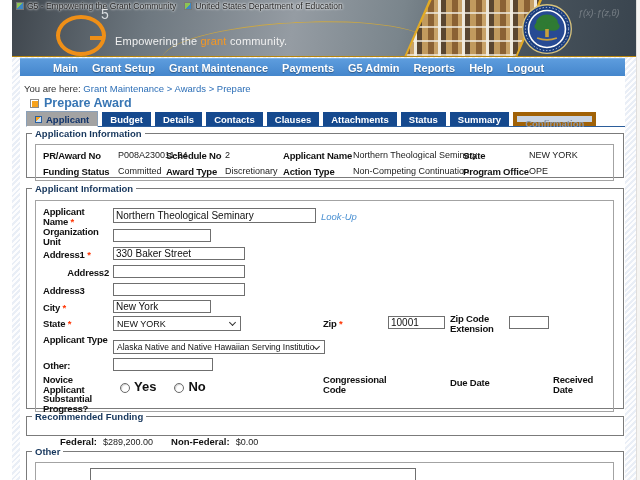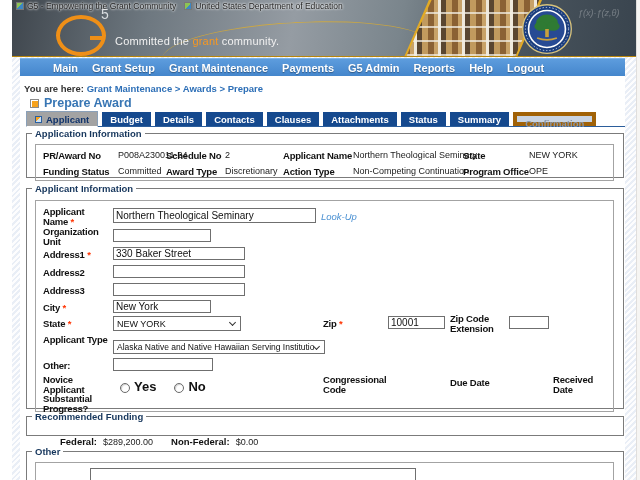--- a/index.html
+++ b/index.html
@@ -29,21 +29,21 @@
     background:repeating-linear-gradient(90deg,#8a6134 0 6px,#c8a268 6px 10px,#efe9dc 10px 13px,#5a4630 13px 18px,#c19a5e 18px 24px);}
   .books::after{content:"";position:absolute;inset:0;background:repeating-linear-gradient(180deg,transparent 0 12px,rgba(242,238,228,.75) 12px 14px);}
   .seal{position:absolute;left:508px;top:2px;width:54px;height:54px;}
   .math{position:absolute;left:566px;top:8px;font-style:italic;font-size:9px;color:rgba(255,255,255,.28);}
   
   .nav{position:absolute;left:8px;top:58px;width:605px;height:18px;display:flex;align-items:center;gap:14px;
     padding-left:33px;background:linear-gradient(#5d9cdd,#4486cc);border-top:1px solid #7db4e8;}
   .nav span{font-size:11px;font-weight:bold;color:#fff;text-shadow:0 1px 1px rgba(0,0,0,.35);cursor:pointer;white-space:nowrap;}
   
   .content{position:absolute;left:8px;top:76px;width:605px;height:404px;background:#fff;}
-  .crumb{position:absolute;left:4px;top:7px;font-size:9.5px;font-weight:bold;}
+  .crumb{position:absolute;left:4px;top:7px;font-size:9.5px;font-weight:normal;}
   .crumb .pre{color:#333;}
   .crumb .lnk,.crumb .sep{color:#2d6fb7;}
   .title-row{position:absolute;left:10px;top:20px;display:flex;align-items:center;gap:5px;}
   .title-ico{width:9px;height:9px;background:#f6a21d;border:1px solid #8a8a8a;box-shadow:inset 1px 1px 0 #fff;}
   .title-row h1{font-size:12.5px;font-weight:bold;color:#3876b4;}
   
   .tabs{position:absolute;left:6px;top:35px;right:0;height:16px;display:flex;align-items:flex-end;gap:4px;border-bottom:1px solid #2b5d9b;}
   .tab{font-size:9.5px;font-weight:bold;padding:2px 8px 2px;white-space:nowrap;cursor:pointer;}
   .tab.norm{background:#15498e;color:#fff;height:14px;}
   .tab.active{background:#a3a3a3;color:#10336b;border:1px solid #8aa0b8;border-bottom:1px solid #fff;height:16px;margin-bottom:-1px;
@@ -106,21 +106,21 @@
         <span>G5 - Empowering the Grant Community</span>
       </span>
       <span class="chip">
         <span class="chip-ico"></span>
         <span>United States Department of Education</span>
       </span>
     </div>
     <div class="gold-sweep"></div>
     <div class="logo-g"></div>
     <div class="logo-5">5</div>
-    <div class="tagline"><span>Committed the </span><span class="hl">grant</span><span> community.</span></div>
+    <div class="tagline"><span>Empowering the </span><span class="hl">grant</span><span> community.</span></div>
     <div class="books-wrap">
         <div class="books"></div>
       </div>
     <svg class="seal" viewBox="0 0 60 60">
       <circle cx="30" cy="30" r="27" fill="#1c3e7e" stroke="#d8c27a" stroke-width="1.5"></circle>
       <circle cx="30" cy="30" r="20.5" fill="#274a94" stroke="#ffffff" stroke-width="1.8"></circle>
       <circle cx="30" cy="30" r="24" fill="none" stroke="#ffffff" stroke-width="0.8" stroke-dasharray="1.5 2.2"></circle>
       <ellipse cx="30" cy="23" rx="12" ry="9" fill="#2f7a33"></ellipse>
       <ellipse cx="23" cy="27" rx="7" ry="5" fill="#2f7a33"></ellipse>
       <ellipse cx="37" cy="27" rx="7" ry="5" fill="#2f7a33"></ellipse>
@@ -208,21 +208,21 @@
       <span class="lookup" style="left:294px;top:17px;">Look-Up</span>
 
       <div class="fl" style="left:16px;top:33px;">Organization Unit</div>
       <input class="tin" style="left: 86px; top: 35px; width: 98px;" value="">
 
       <div class="fl" style="left:16px;top:56px;">
         <span>Address1</span> <span class="req">*</span>
       </div>
       <input class="tin" style="left: 86px; top: 53px; width: 132px;" value="330 Baker Street">
 
-      <div class="fl" style="left:16px;top:74px;">Address2</div>
+      <div class="fl" style="left:16px;top:74px;text-align:right;">Address2</div>
       <input class="tin" style="left: 86px; top: 71px; width: 132px;" value="">
 
       <div class="fl" style="left:16px;top:92px;">Address3</div>
       <input class="tin" style="left: 86px; top: 89px; width: 132px;" value="">
 
       <div class="fl" style="left:16px;top:109px;">
         <span>City</span> <span class="req">*</span>
       </div>
       <input class="tin" style="left: 86px; top: 106px; width: 98px;" value="New York">
 

